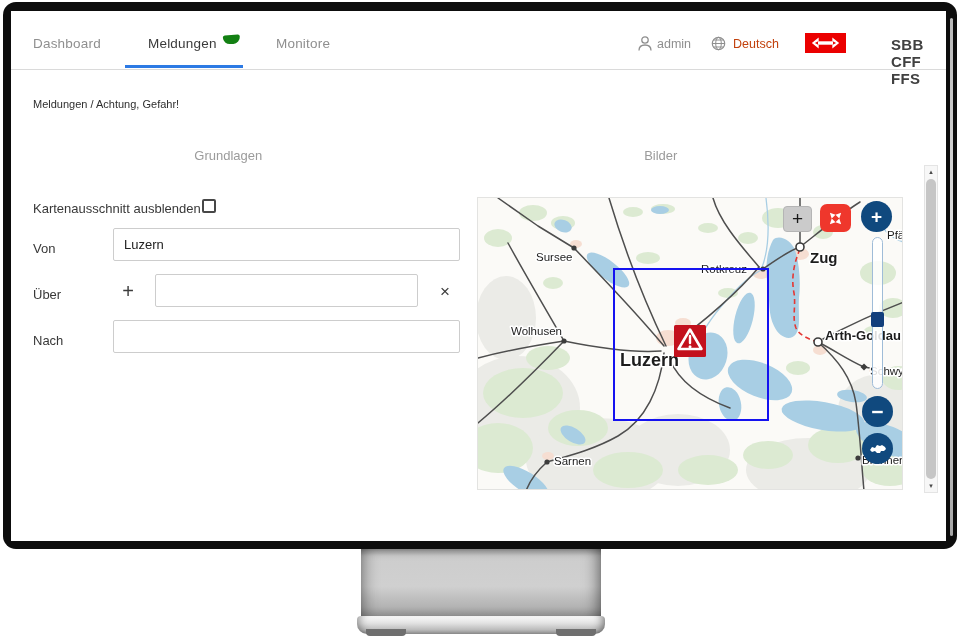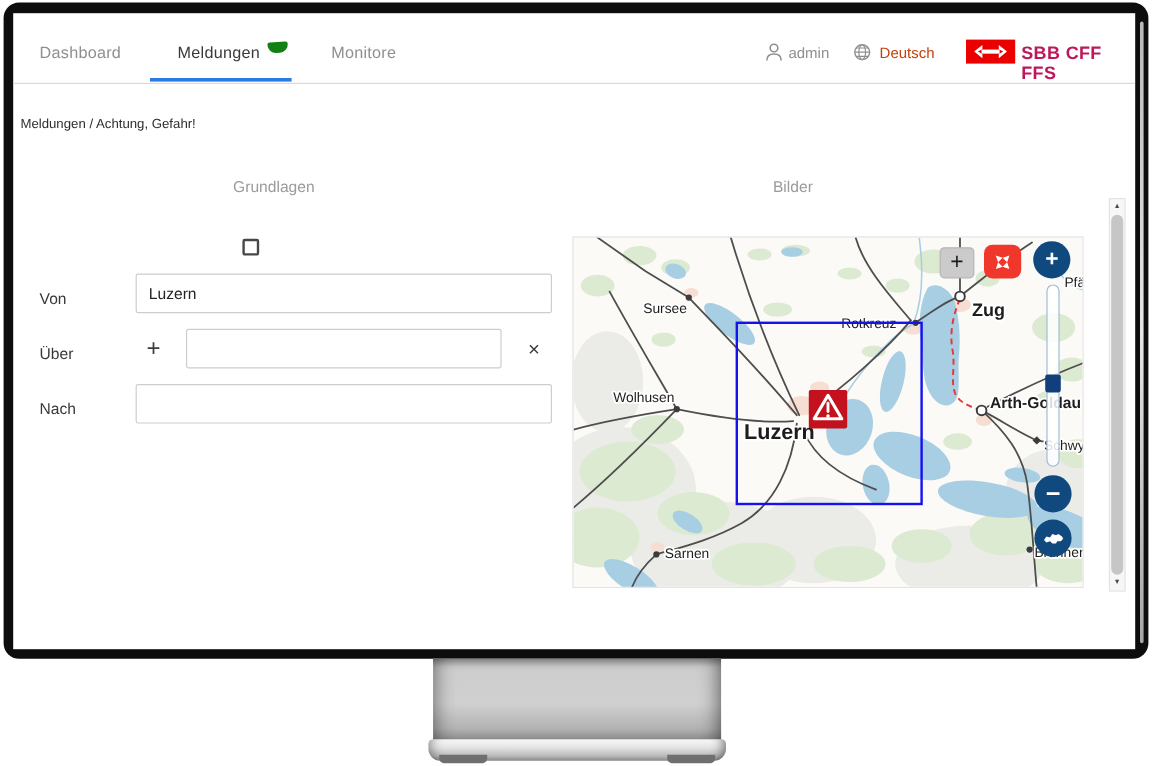--- a/index.html
+++ b/index.html
@@ -31,24 +31,24 @@
   .nav-badge { position:absolute; left:212px; top:24px; width:17px; height:9px; background:#138013;
     border-radius:3px 3px 10px 10px; transform:rotate(-4deg); }
   .nav-underline { position:absolute; left:114px; top:54px; width:118px; height:3px; background:#2d7ae4; }
   .header-divider { position:absolute; left:0; top:58px; width:935px; height:1px; background:#dadada; }
 
   .hdr-user { position:absolute; left:626px; top:24px; width:16px; height:17px; }
   .hdr-user-label { position:absolute; left:646px; top:26px; font-size:12.5px; color:#8f8f8f; }
   .hdr-globe { position:absolute; left:700px; top:25px; width:15px; height:15px; }
   .hdr-lang-label { position:absolute; left:722px; top:26px; font-size:12.5px; color:#c2410c; }
   .hdr-logo { position:absolute; left:794px; top:22px; width:41px; height:20px; background:#eb0000; }
-  .hdr-brand { position:absolute; left:840px; top:25px; font-size:15px; font-weight:bold; color:#be185d; letter-spacing:.3px; }
-
-  
-  .breadcrumb { position:absolute; left:6px; top:87px; font-size:11px; color:#2e2e2e; }
+  .hdr-brand { position:absolute; left:880px; top:25px; font-size:15px; font-weight:bold; color:#404040; letter-spacing:.3px; }
+
+  
+  .breadcrumb { position:absolute; left:22px; top:87px; font-size:11px; color:#2e2e2e; }
 
   
   .tabs { position:absolute; left:1px; top:128px; width:865px; height:33px; display:flex; }
   .tab { flex:1; position:relative; display:flex; align-items:center; justify-content:center;
     font-size:13px; color:#9b9b9b; cursor:pointer; }
   .tab.active { color:#3f3f3f; }
   .tab-underline { position:absolute; left:3px; right:3px; bottom:0; height:3px; background:#2d7ae4; }
 
   
   .form-label { position:absolute; left:22px; font-size:13px; color:#383838; }
@@ -139,20 +139,21 @@
 
     <div class="header-divider"></div>
 
     <div class="breadcrumb">Meldungen / Achtung, Gefahr!</div>
 
     <div class="tabs">
       <div class="tab">Grundlagen</div>
       <div class="tab">Bilder</div>
     </div>
 
+    <div class="form-label chk-label">Kartenausschnitt ausblenden</div>
     <div class="checkbox"></div>
 
     <div class="form-label lbl-von">Von</div>
     <input class="text-input input-von" type="text" value="Luzern" style="">
 
     <div class="form-label lbl-ueber">Über</div>
     <div class="add-icon">+</div>
     <input class="text-input input-ueber" type="text" value="" style="">
     <div class="clear-icon">×</div>
 

